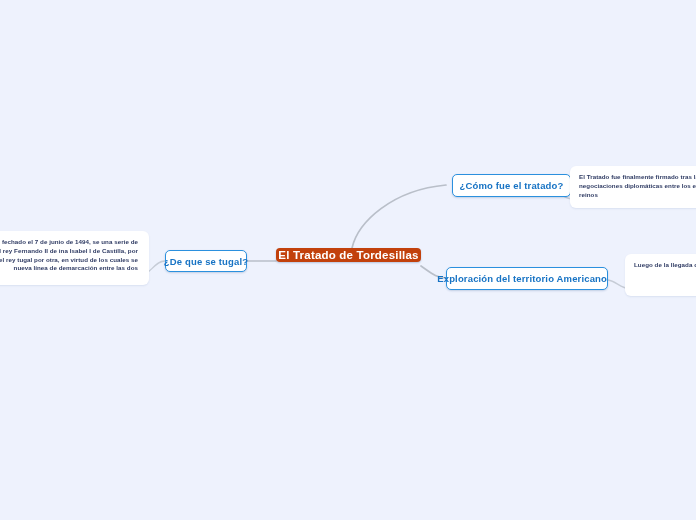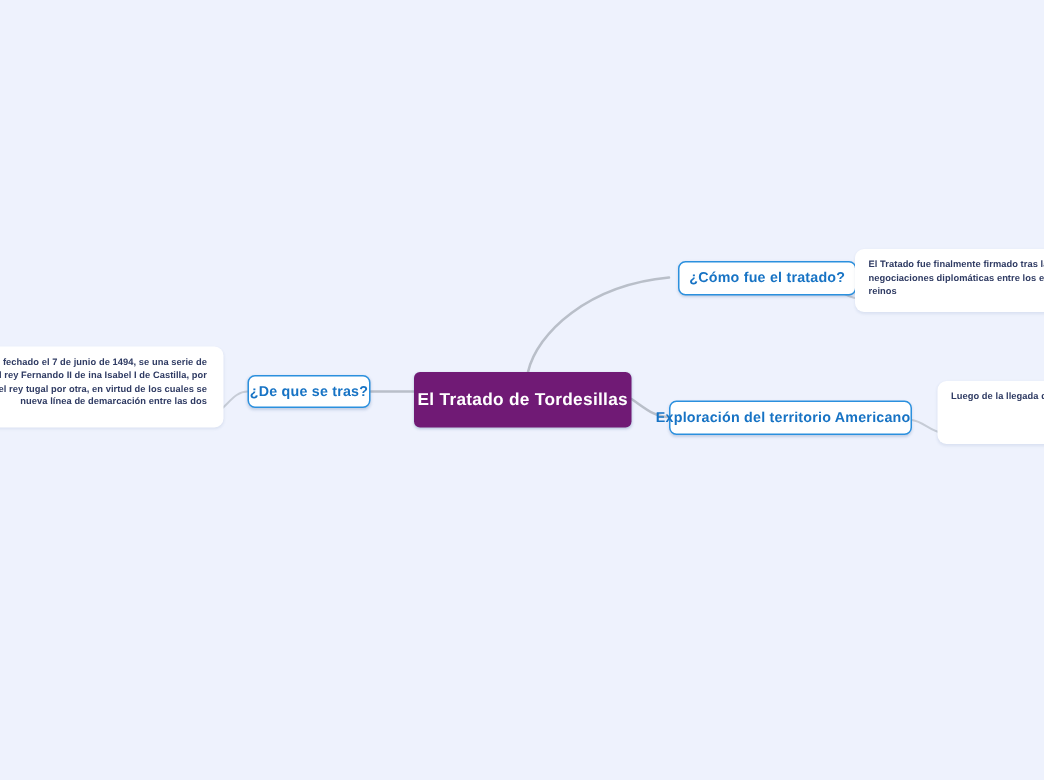--- a/index.html
+++ b/index.html
@@ -28,22 +28,22 @@
     height: 520px;
     pointer-events: none;
   }
 
   
   .node-root {
     position: absolute;
     left: 276px;
     top: 248px;
     width: 145px;
-    height: 37px;
-    background: #701a75;
+    height: 14px;
+    background: #c2410c;
     border-radius: 4px;
     box-shadow: 0 1px 2px rgba(40,80,140,0.28);
     display: flex;
     align-items: center;
     justify-content: center;
     box-sizing: border-box;
   }
   .node-root span {
     color: #ffffff;
     font-size: 11.5px;
@@ -137,21 +137,21 @@
     <path d="M 551 190 C 560 192, 562 198, 572 199" fill="none" stroke="#c6ccd6" stroke-width="1.3" stroke-linecap="round"></path>
 
     <path d="M 608 280 C 616 281, 620 288, 630 289" fill="none" stroke="#c6ccd6" stroke-width="1.3" stroke-linecap="round"></path>
   </svg>
 
   <div class="node-root">
     <span>El Tratado de Tordesillas</span>
   </div>
 
   <div class="node-branch" id="node-de-que">
-    <span>¿De que se tras?</span>
+    <span>¿De que se tugal?</span>
   </div>
 
   <div class="node-branch" id="node-como">
     <span>¿Cómo fue el tratado?</span>
   </div>
 
   <div class="node-branch" id="node-explor">
     <span>Exploración del territorio Americano</span>
   </div>
 

